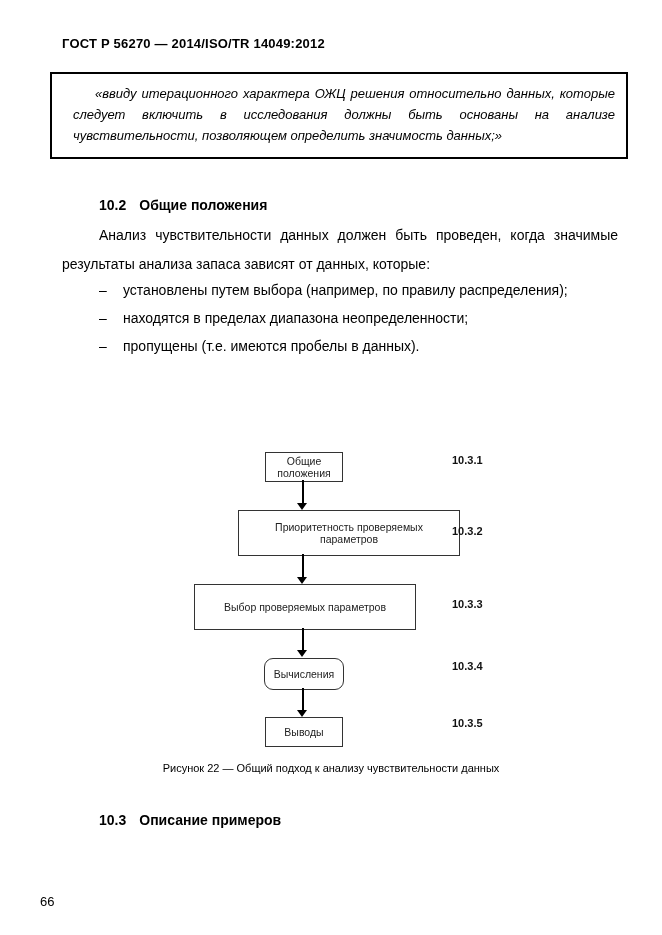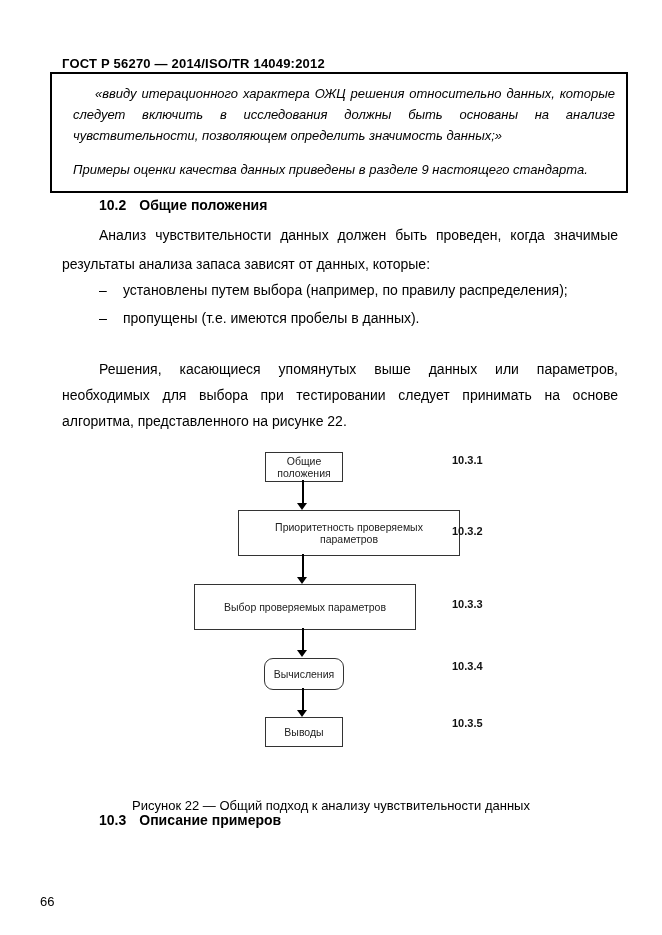--- a/index.html
+++ b/index.html
@@ -1,18 +1,18 @@
 <!DOCTYPE html>
 <html><head>
 <meta charset="utf-8">
 <style>
   html,body{margin:0;padding:0;background:#fff;}
   .page{position:relative;width:662px;height:935px;background:#ffffff;overflow:hidden;
         font-family:"Liberation Sans",sans-serif;color:#000;}
-  .doc-header{position:absolute;left:62px;top:36px;font-size:13px;font-weight:bold;letter-spacing:.2px;margin-top:20px;}
+  .doc-header{position:absolute;left:62px;top:36px;font-size:13px;font-weight:bold;letter-spacing:.2px;}
   .quote-box{position:absolute;left:50px;top:72px;width:542px;border:2px solid #000;
              padding:9px 11px 11px 21px;font-style:italic;font-size:13px;line-height:21px;}
   .quote-p2{margin-top:13px;}
   .jline{text-align:justify;text-align-last:justify;}
   .indent-q{text-indent:22px;}
   .indent-b{text-indent:37px;}
   .heading{position:absolute;font-size:14px;font-weight:bold;white-space:nowrap;}
   .heading .num{margin-right:13px;}
   .bodytext{font-size:14px;}
   .p1{position:absolute;left:62px;top:221px;width:556px;line-height:29px;}
@@ -22,67 +22,62 @@
   .p2{position:absolute;left:62px;top:356px;width:556px;line-height:26px;}
   .p3{position:absolute;left:62px;top:864px;width:556px;line-height:20px;}
   .fc-box{position:absolute;border:1px solid #333;background:#fff;display:flex;align-items:center;
           justify-content:center;text-align:center;font-size:10.5px;line-height:12px;color:#222;}
   .fc-box span{display:block;max-width:172px;}
   .fc-ref{position:absolute;font-size:11px;font-weight:bold;color:#111;}
   .arrow{position:absolute;width:11px;}
   .arrow-line{position:absolute;left:5px;top:0;width:1.5px;background:#000;height:calc(100% - 7px);}
   .arrow-head{position:absolute;bottom:0;left:0;width:0;height:0;
               border-left:5.5px solid transparent;border-right:5.5px solid transparent;border-top:7px solid #000;}
-  .caption{position:absolute;left:51px;top:762px;width:560px;text-align:center;font-size:13px;margin-top:36px;}
+  .caption{position:absolute;left:51px;top:762px;width:560px;text-align:center;font-size:11px;}
   .page-number{position:absolute;left:40px;top:894px;font-size:13px;}
 </style>
 </head>
 <body>
 
 <div class="page">
 
   <div class="doc-header">ГОСТ Р 56270 — 2014/ISO/TR 14049:2012</div>
 
   <div class="quote-box">
     <div>
       <div class="jline indent-q">«ввиду итерационного характера ОЖЦ решения относительно данных, которые</div>
       <div class="jline">следует включить в исследования должны быть основаны на анализе</div>
       <div>чувствительности, позволяющем определить значимость данных;»</div>
     </div>
-    <div class="quote-p2">Примеры оценки качества данных приведены в разделе 9 настоящего стандарта.</div>
   </div>
 
   <div class="heading" style="left:99px;top:197px;">
     <span class="num">10.2</span><span>Общие положения</span>
   </div>
 
   <div class="p1 bodytext">
     <div class="jline indent-b">Анализ чувствительности данных должен быть проведен, когда значимые</div>
     <div>результаты анализа запаса зависят от данных, которые:</div>
   </div>
 
   <div class="list bodytext">
     <div class="list-item">
       <span class="marker">–</span>
       <span>установлены путем выбора (например, по правилу распределения);</span>
     </div>
     <div class="list-item">
       <span class="marker">–</span>
+      <span>находятся в пределах диапазона неопределенности;</span>
     </div>
     <div class="list-item">
       <span class="marker">–</span>
       <span>пропущены (т.е. имеются пробелы в данных).</span>
     </div>
   </div>
 
-  <div class="p2 bodytext">
-    <div class="jline indent-b">Решения, касающиеся упомянутых выше данных или параметров,</div>
-    <div class="jline">необходимых для выбора при тестировании следует принимать на основе</div>
-    <div>алгоритма, представленного на рисунке 22.</div>
-  </div>
 
   <div class="fc-box" style="left:265px;top:452px;width:76px;height:28px;">
     <span>Общие положения</span>
   </div>
   <div class="fc-ref" style="left:452px;top:454px;">10.3.1</div>
 
   <div class="arrow" style="left:297px;top:480px;height:30px;">
     <div class="arrow-line"></div>
     <div class="arrow-head"></div>
   </div>

